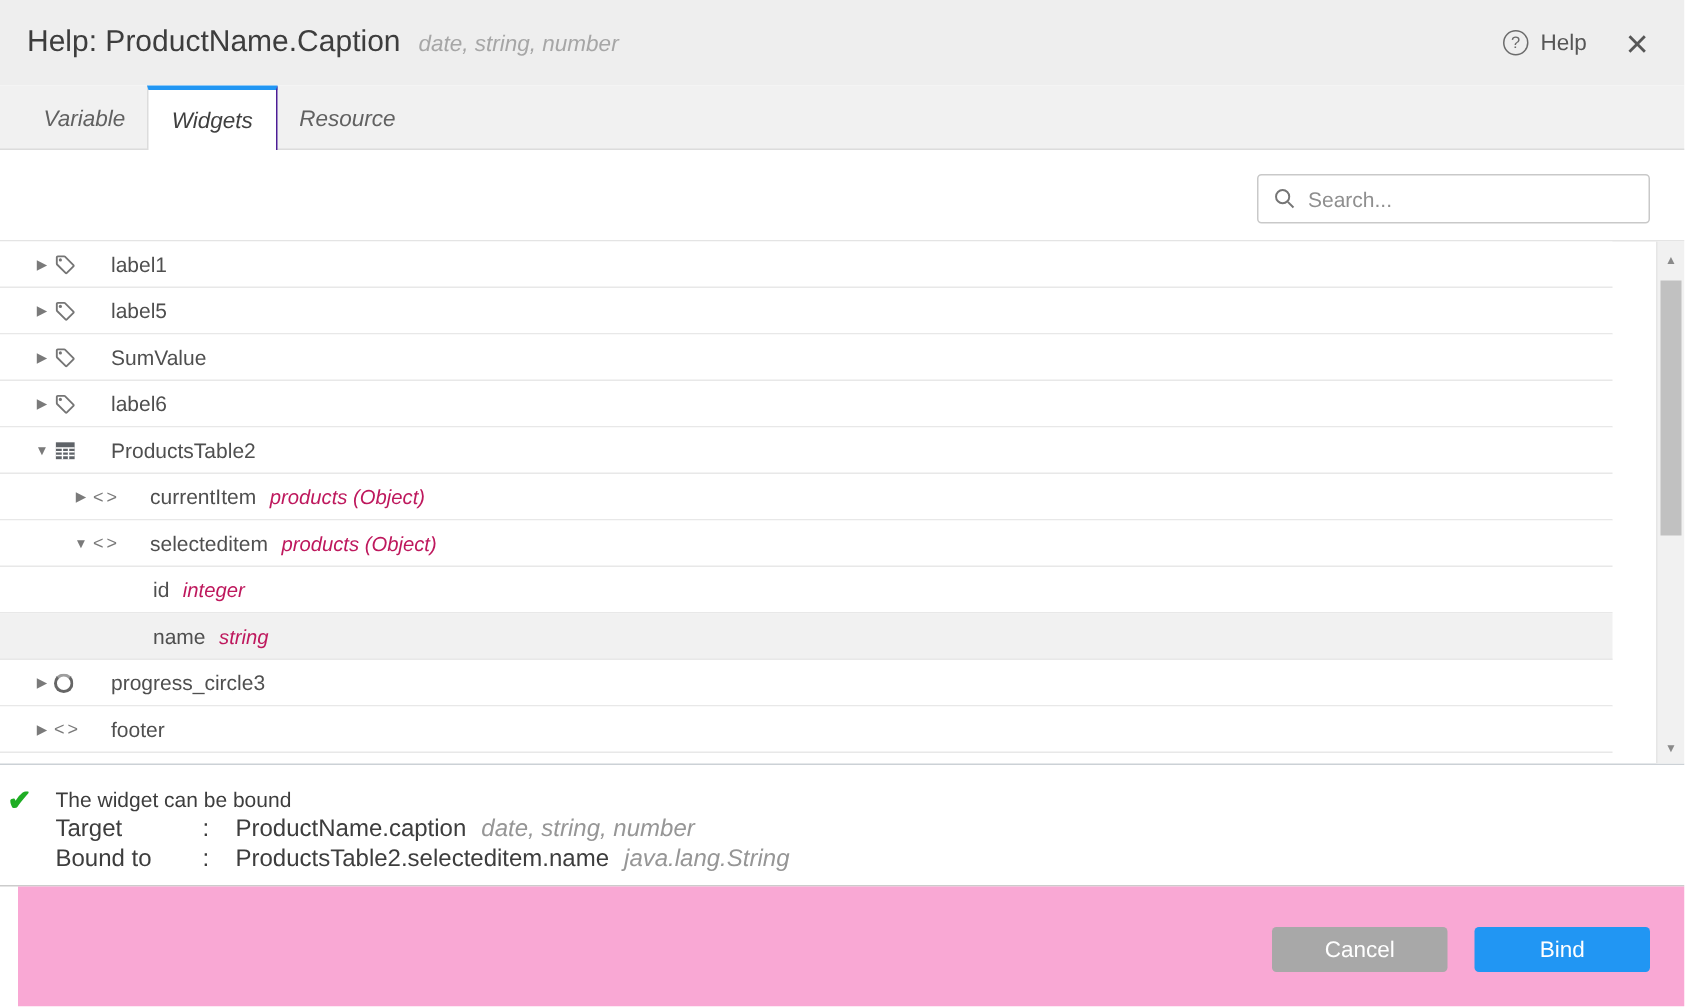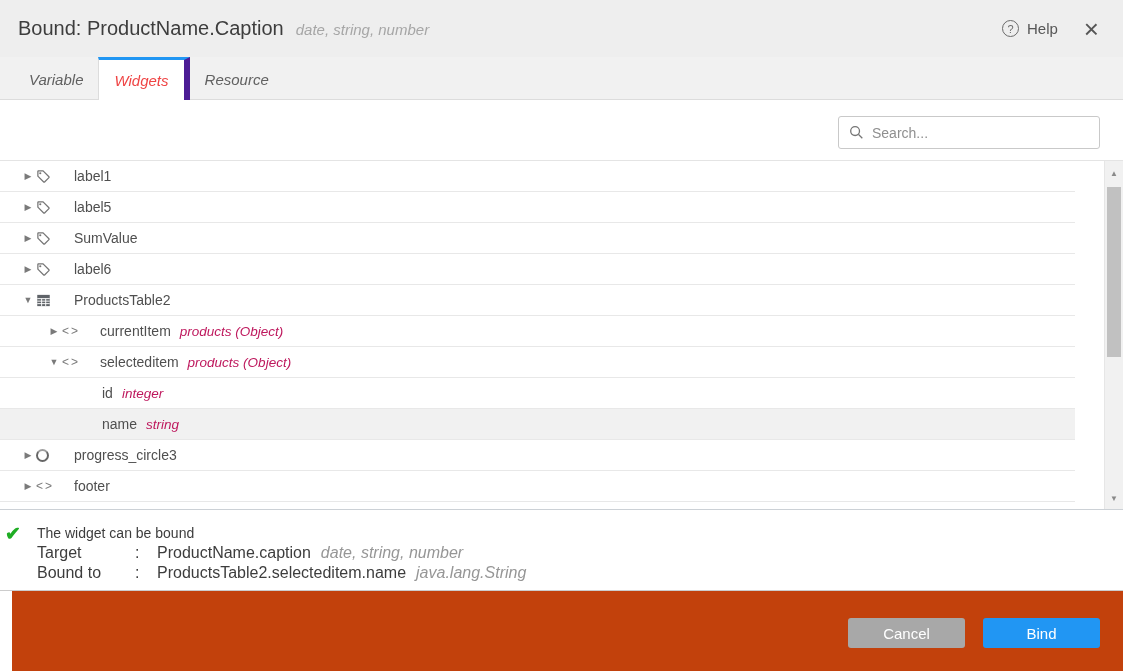--- a/index.html
+++ b/index.html
@@ -18,23 +18,23 @@
   .help-icon { width:17px; height:17px; border:1.4px solid #6b6b6b; border-radius:50%;
                display:inline-flex; align-items:center; justify-content:center;
                font-size:11px; color:#6b6b6b; }
   .close { font-size:26px; line-height:20px; color:#565656; cursor:pointer; font-weight:300; }
 
   
   .tabbar { height:43px; background:#f1f1f1; border-bottom:1px solid #dcdcdc;
             display:flex; align-items:stretch; padding-left:14px; flex:0 0 auto; }
   .tab { padding:0 15px; display:flex; align-items:center; font-size:15px; color:#616161;
          cursor:pointer; border-top:3px solid transparent;font-style:italic; }
-  .tab.active { background:#fff; color:#ef4444;
+  .tab.active { background:#fff; color:#404040;
                 border-top:3px solid var(--accent,#2196f3);
-                border-left:1px solid #dcdcdc; border-right:6px solid #4c1d95;
+                border-left:1px solid #dcdcdc; border-right:1px solid #4c1d95;
                 margin-bottom:-1px; }
 
   
   .search-band { height:60px; background:#fff; position:relative; flex:0 0 auto; }
   .searchbox { position:absolute; right:23px; top:16px; width:262px; height:33px;
                border:1px solid #c9c9c9; border-radius:3px; background:#fff;
                display:flex; align-items:center; padding:0 10px; }
   .searchbox svg { flex:0 0 auto; }
   .searchbox input { border:none; outline:none; flex:1; margin-left:8px; font-size:14px;
                      color:#0369a1; font-family:"Liberation Sans", sans-serif; background:transparent; }
@@ -70,34 +70,34 @@
   .check { position:absolute; left:5px; top:12px; font-size:19px; color:#1fad24; font-weight:bold; }
   .status-title { font-size:14px; color:#3d3d3d; line-height:20px; }
   .status-row { display:grid; grid-template-columns:98px 22px auto; font-size:16px;
                 color:#3d3d3d; line-height:20px; align-items:baseline; }
   .status-val { white-space:nowrap; }
   .status-type { font-style:italic; color:#969696; margin-left:10px; }
 
   .divider { height:1px; background:#cccccc; flex:0 0 auto; }
 
   
-  .footer { flex:1; position:relative; background:#c2410c;margin-left:12px; }
+  .footer { flex:1; position:relative; background:#f9a8d4;margin-left:12px; }
   .btn { position:absolute; top:27px; width:117px; height:30px; border:none; border-radius:3px;
          font-size:15px; color:#fff; cursor:pointer; font-family:"Liberation Sans", sans-serif; }
   .btn-cancel { right:158px; background:#a8a8a8; }
   .btn-bind { right:23px; background:var(--accent,#2196f3); }
 </style>
 </head>
 <body>
 
 <div class="dialog">
 
   <div class="hdr">
     <div class="title-group">
-      <span class="title">Bound: ProductName.Caption</span>
+      <span class="title">Help: ProductName.Caption</span>
       <span class="subtitle">date, string, number</span>
     </div>
     <div class="hdr-actions">
       <div class="help">
         <span class="help-icon">?</span>
         <span>Help</span>
       </div>
       <span class="close">×</span>
     </div>
   </div>

